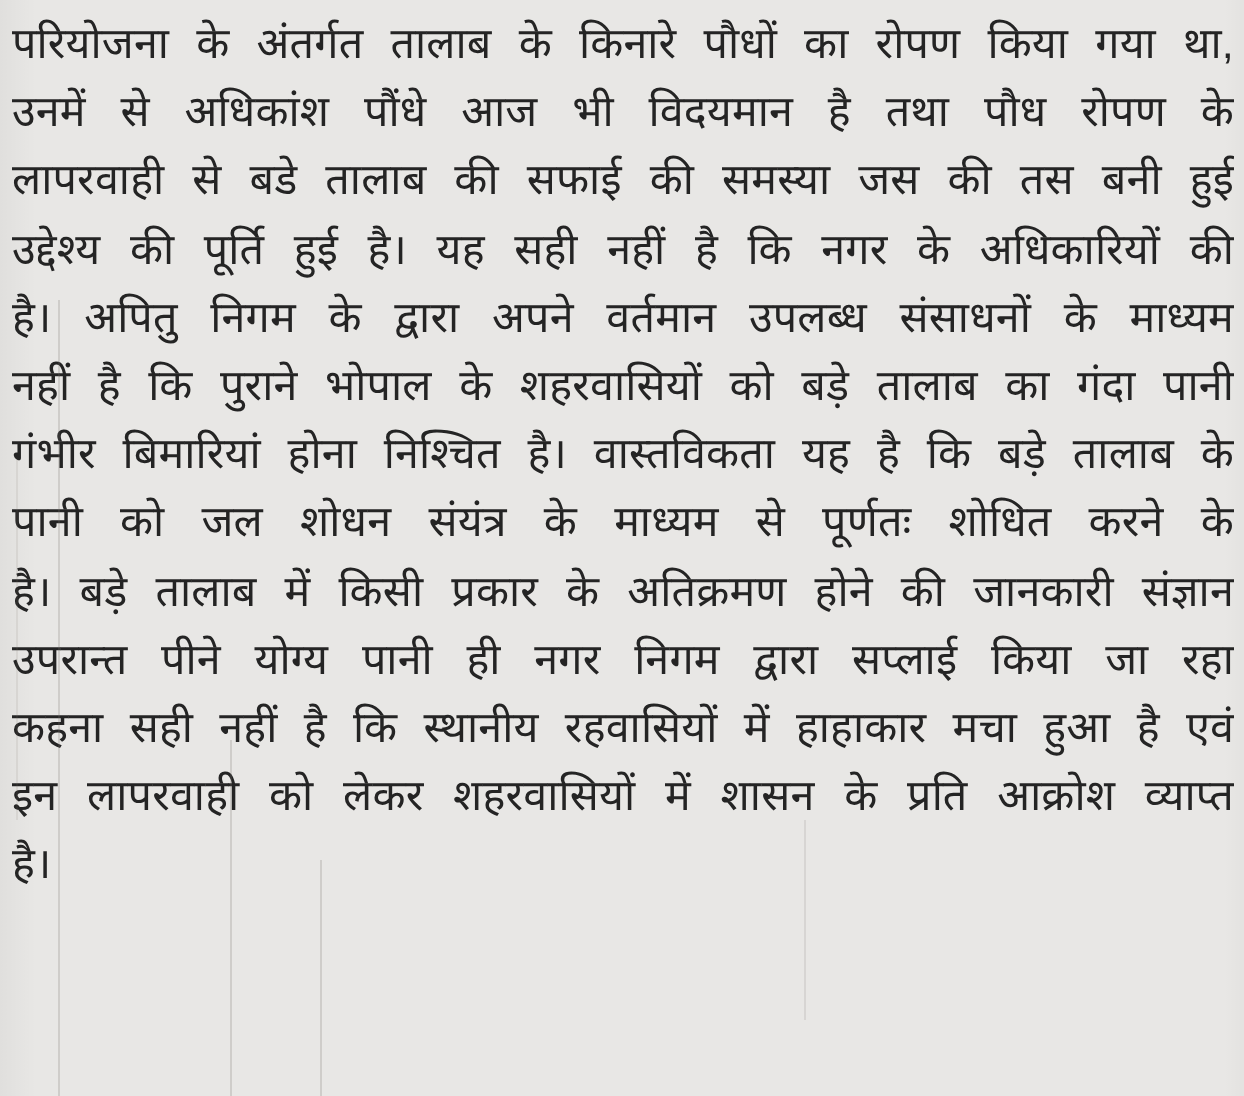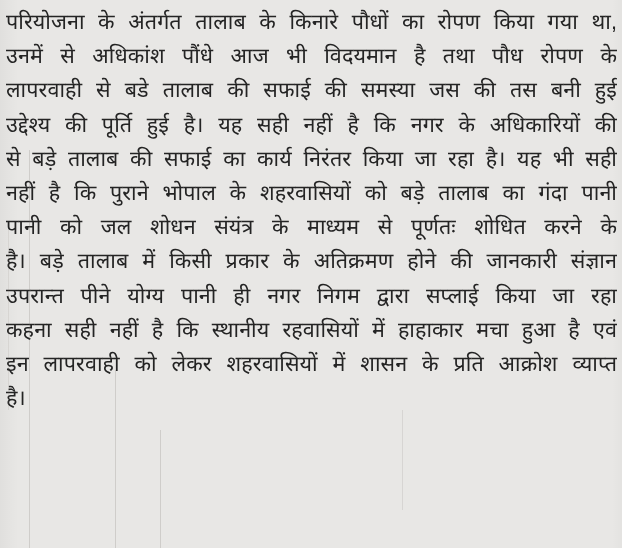--- a/index.html
+++ b/index.html
@@ -62,22 +62,23 @@
 </style>
 </head>
 <body>
 
 <div class="page">
   <div class="text-block">
     <div class="line">परियोजना के अंतर्गत तालाब के किनारे पौधों का रोपण किया गया था,</div>
     <div class="line">उनमें से अधिकांश पौंधे आज भी विदयमान है तथा पौध रोपण के</div>
     <div class="line">लापरवाही से बडे तालाब की सफाई की समस्या जस की तस बनी हुई</div>
     <div class="line">उद्देश्य की पूर्ति हुई है। यह सही नहीं है कि नगर के अधिकारियों की</div>
-    <div class="line">से बड़े तालाब की सफाई का कार्य निरंतर किया जा रहा है। यह भी सही</div>
+    <div class="line">है। अपितु निगम के द्वारा अपने वर्तमान उपलब्ध संसाधनों के माध्यम</div>
     <div class="line">नहीं है कि पुराने भोपाल के शहरवासियों को बड़े तालाब का गंदा पानी</div>
+    <div class="line">गंभीर बिमारियां होना निश्चित है। वास्तविकता यह है कि बड़े तालाब के</div>
     <div class="line">पानी को जल शोधन संयंत्र के माध्यम से पूर्णतः शोधित करने के</div>
     <div class="line">है। बड़े तालाब में किसी प्रकार के अतिक्रमण होने की जानकारी संज्ञान</div>
     <div class="line">उपरान्त पीने योग्य पानी ही नगर निगम द्वारा सप्लाई किया जा रहा</div>
     <div class="line">कहना सही नहीं है कि स्थानीय रहवासियों में हाहाकार मचा हुआ है एवं</div>
     <div class="line">इन लापरवाही को लेकर शहरवासियों में शासन के प्रति आक्रोश व्याप्त</div>
     <div class="line last">है।</div>
   </div>
   <div class="scan-line a"></div>
   <div class="scan-line b"></div>
   <div class="scan-line c"></div>

